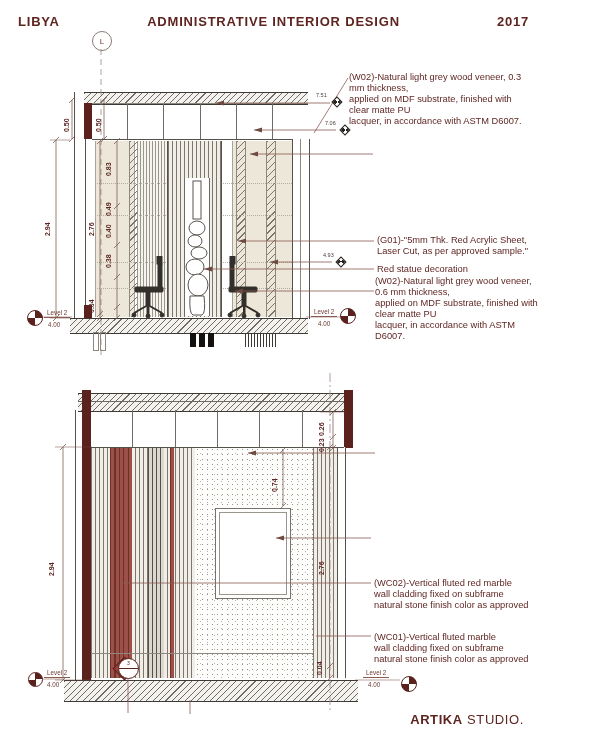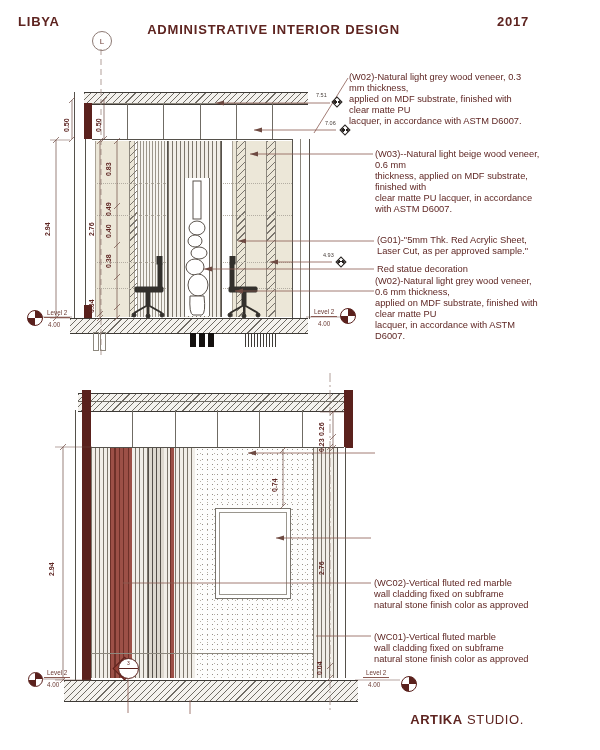--- a/index.html
+++ b/index.html
@@ -34,21 +34,21 @@
   .callout-dia{position:absolute;width:15px;height:15px;transform:rotate(45deg);background:rgba(148,62,52,.85);border:1px solid #5a211d;}
   .callout-circ{position:absolute;width:19px;height:19px;border-radius:50%;background:#fff;border:1px solid #5a211d;color:#5a211d;font-size:5px;text-align:center;line-height:9px;}
   .callout-circ .mid{border-top:0.8px solid #5a211d;width:100%;height:0;}
 </style>
 </head>
 <body>
 
 <div class="sheet">
 
   <div class="abs hdr" style="left:18px;top:14px;">LIBYA</div>
-  <div class="abs hdr" style="left:0;right:0;top:14px;text-align:center;margin-top:8px;">ADMINISTRATIVE INTERIOR DESIGN</div>
+  <div class="abs hdr" style="left:0;right:0;top:14px;text-align:center;">ADMINISTRATIVE INTERIOR DESIGN</div>
   <div class="abs hdr" style="right:18px;top:14px;">2017</div>
 
   <div class="gridcircle" style="left:92px;top:31px;">
     <span>L</span>
   </div>
 
   <div>
 
     <div class="abs wline" style="left:74px;top:92px;width:10px;height:239px;"></div>
 
@@ -281,26 +281,20 @@
   <div class="lvl-val" style="left:48px;top:321px;">4.00</div>
   <div class="lvl-name" style="left:311px;top:308px;">Level 2</div>
   <div class="lvl-val" style="left:318px;top:320px;">4.00</div>
   <div class="lvl-circle" style="left:340px;top:308px;"></div>
 
   <div class="anno" style="left:349px;top:72px;">(W02)-Natural light grey wood veneer, 0.3
 mm thickness,
  applied on MDF substrate, finished with
 clear matte PU
  lacquer, in accordance with ASTM D6007.</div>
-  <div class="anno" style="left:375px;top:149px;">(W03)--Natural light beige wood veneer,
-0.6 mm
-thickness, applied on MDF substrate,
-finished with
-clear matte PU lacquer, in accordance
-with ASTM D6007.</div>
   <div class="anno" style="left:377px;top:235px;">(G01)-"5mm Thk. Red Acrylic Sheet,
 Laser Cut, as per approved sample."</div>
   <div class="anno" style="left:377px;top:264px;">Red statue decoration</div>
   <div class="anno" style="left:375px;top:276px;">(W02)-Natural light grey wood veneer,
 0.6 mm thickness,
  applied on MDF substrate, finished with
 clear matte PU
  lacquer, in accordance with ASTM
 D6007.</div>
 

